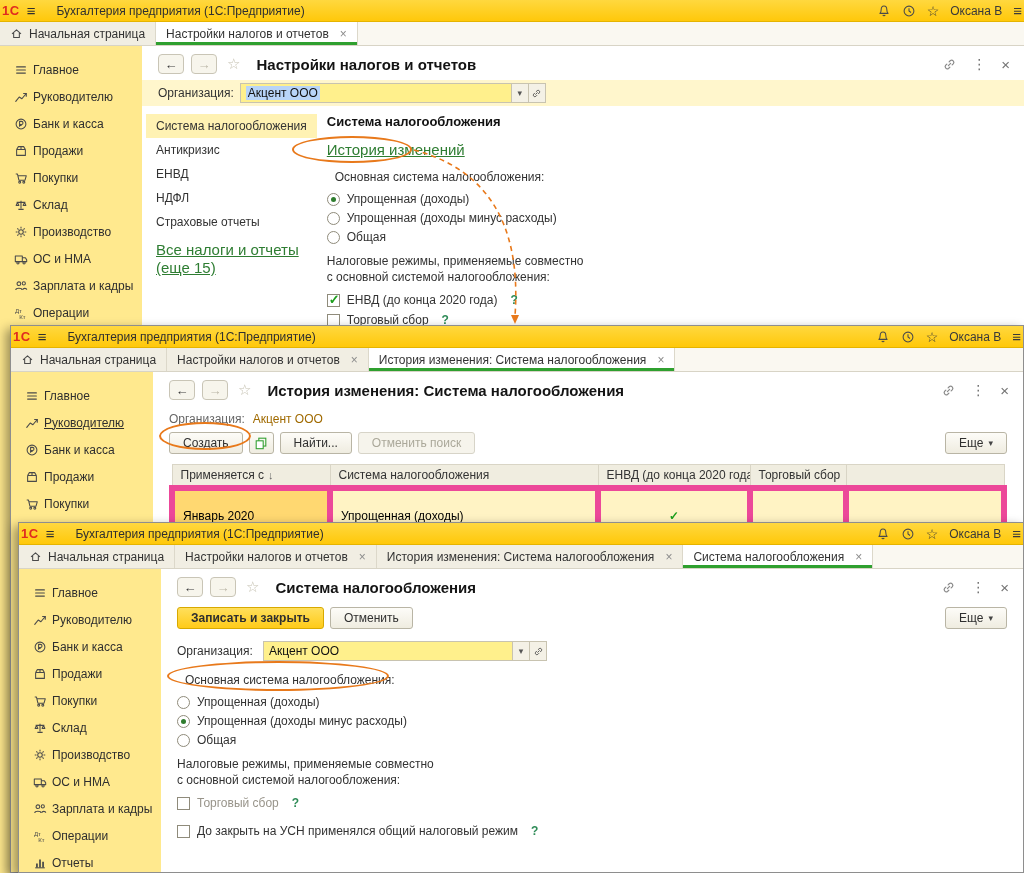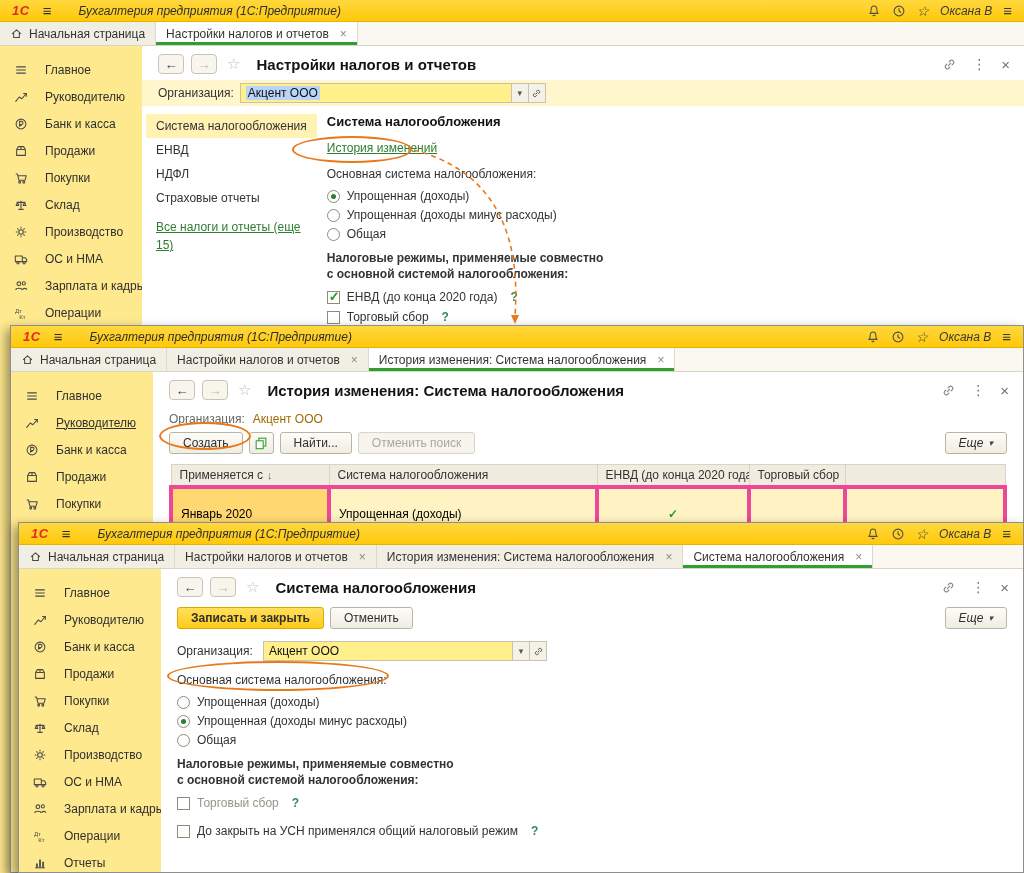--- a/index.html
+++ b/index.html
@@ -7,41 +7,41 @@
 body { font-family:"Liberation Sans", sans-serif; }
 #stage { position:relative; width:1024px; height:873px; overflow:hidden; background:#fff; }
 
 .window { position:absolute; display:flex; flex-direction:column; background:#fff;
   border:1px solid #8e8e8e; box-shadow:-4px 4px 10px rgba(0,0,0,.4); overflow:hidden; }
 .w1 { left:0; top:0; width:1024px; height:873px; z-index:1; border:none; box-shadow:none; }
 .w2 { left:10px; top:325px; width:1014px; height:548px; z-index:2; }
 .w3 { left:18px; top:522px; width:1006px; height:351px; z-index:3; }
 
 .titlebar { flex:0 0 22px; background:linear-gradient(#ffd83f,#ffc80a); border-bottom:1px solid #e5b400;
-  display:flex; align-items:center; gap:13px; padding:0 12px; font-size:12px; color:#2f2f2f;font-style:italic; }
+  display:flex; align-items:center; gap:7px; padding:0 2px; font-size:12px; color:#2f2f2f; }
 .logo { color:#e02b20; font-weight:bold; font-size:13px; letter-spacing:.5px; }
 .tb-menu { font-size:15px; line-height:1; cursor:pointer; }
 .tb-title { margin-left:14px; white-space:nowrap; }
 .tb-right { margin-left:auto; display:flex; align-items:center; gap:11px; color:#3a3a3a; }
 .tb-right .icn { width:14px; height:14px; }
 .tb-star { font-size:14px; }
 .tb-user { font-size:12px; }
 
 .icn { display:block; color:#4a4a4a; }
 
 .tabbar { flex:0 0 24px; background:#faf8f1; border-bottom:1px solid #d8d4c6; display:flex; align-items:stretch; }
 .tab { display:flex; align-items:center; gap:6px; padding:0 10px; font-size:12px; color:#333;
   background:#f1eee3; border-right:1px solid #dcd8ca; cursor:pointer; white-space:nowrap; }
 .tab .icn { width:13px; height:13px; }
 .tab.active { background:#ffffff; box-shadow:inset 0 -3px 0 #2fa02f; }
 .tab .x { color:#8c8c8c; margin-left:5px; font-size:12px; }
 
 .wbody { flex:1; display:flex; min-height:0; }
 .sidebar { flex:0 0 142px; background:#ffe98e; padding-top:10px; overflow:hidden; }
-.sbitem { height:27px; display:flex; align-items:center; gap:17px; padding:0 4px 0 14px;
+.sbitem { height:27px; display:flex; align-items:center; gap:5px; padding:0 4px 0 14px;
   font-size:12px; color:#2f2f2f; cursor:pointer; white-space:nowrap; }
 .sbitem .icn { width:14px; height:14px; flex:0 0 14px; }
 .sbitem.u .lbl { text-decoration:underline; }
 
 .content { flex:1; min-width:0; display:flex; flex-direction:column; background:#fff; }
 
 .phead { display:flex; align-items:center; gap:7px; padding:8px 14px 6px 16px; flex:0 0 34px; }
 .navbtn { width:26px; height:20px; border:1px solid #c9c5b6; border-radius:4px; background:#f7f5ec;
   display:flex; align-items:center; justify-content:center; font-size:13px; color:#3a3a3a; cursor:pointer; }
 .navbtn.dis { color:#bcb8a9; cursor:default; }
@@ -60,57 +60,57 @@
 .txtsel { background:#b8d4f8; padding:0 2px; }
 .cbtn { width:17px; height:20px; border:1px solid #c8c3b0; border-left:none; background:#f4f1e6;
   display:flex; align-items:center; justify-content:center; font-size:9px; color:#555; cursor:pointer; }
 .cbtn .icn { width:11px; height:11px; }
 
 .split { flex:1; display:flex; min-height:0; padding-left:4px; }
 .seclist { flex:0 0 152px; padding-top:8px; }
 .secitem { padding:5px 10px; font-size:12px; color:#333; cursor:pointer; white-space:nowrap; }
 .secitem.sel { background:#fff2b3; }
 .seclink { padding:7px 10px; }
-.green-link { color:#2e7d32; text-decoration:underline; font-size:12px; cursor:pointer; }
+.green-link { color:#2e7d32; text-decoration:underline; font-size:15px; cursor:pointer; }
 
 .main { flex:1; padding:8px 0 0 10px; font-size:12px; color:#333; }
 .main h2 { font-size:13px; color:#111; margin-bottom:12px; }
-.flabel { margin:12px 0 8px; }
+.flabel { margin:12px 8px 8px; }
 .rrow { display:flex; align-items:center; gap:7px; margin-bottom:5px; }
 .radio { width:13px; height:13px; border:1px solid #8f8b7b; border-radius:50%; background:#fff;
   position:relative; flex:0 0 13px; cursor:pointer; }
 .radio.sel::after { content:""; position:absolute; left:3px; top:3px; width:5px; height:5px;
   border-radius:50%; background:#2f7d2f; }
-.note { line-height:1.3; margin:10px 0 8px;font-weight:bold; }
+.note { line-height:1.3; margin:10px 0 8px; }
 .crow { display:flex; align-items:center; gap:7px; margin-bottom:6px; }
 .checkbox { width:13px; height:13px; border:1px solid #8f8b7b; background:#fff; position:relative;
   flex:0 0 13px; cursor:pointer; }
 .checkbox.on::after { content:"\2713"; position:absolute; left:1px; top:-3px; font-size:13px;
   font-weight:bold; color:#1c9e1c; }
 .help { color:#2e8b57; font-weight:bold; margin-left:6px; cursor:pointer; }
 .gray { color:#98948a; }
 
 .orgline { padding:6px 16px 2px; font-size:12px; display:flex; gap:8px; color:#666; flex:0 0 22px; }
 .orgline .val { color:#a06a00; }
 
 .toolbar, .cmdbar { display:flex; align-items:flex-end; gap:6px; padding:4px 16px 6px; }
 .btn { height:22px; padding:0 13px; border:1px solid #b9b5a5; border-radius:3px;
   background:linear-gradient(#fdfcf8,#efece0); font-size:12px; color:#2f2f2f;
   display:flex; align-items:center; gap:5px; cursor:pointer; white-space:nowrap; }
 .btn.dis { color:#aba89a; border-color:#d7d4c8; background:#f6f4ec; cursor:default; }
 .btn.iconb { width:25px; padding:0; justify-content:center; color:#2e9e2e; }
 .btn.iconb .icn { width:14px; height:14px; color:#2e9e2e; }
-.btn.more { margin-left:auto;font-style:italic; }
+.btn.more { margin-left:auto; }
 .btn.primary { background:linear-gradient(#ffdf5c,#ffcb19); border-color:#d8a900; font-weight:bold; }
 .caret { font-size:9px; color:#444; }
 
 .grid { margin:4px 16px 0; border-collapse:collapse; width:calc(100% - 32px); font-size:12px; table-layout:fixed; }
 .grid th { background:#f0ede0; border:1px solid #d9d5c6; font-weight:normal; text-align:left;
   padding:3px 8px; height:21px; color:#333; white-space:nowrap; overflow:hidden; }
-.grid td { border:4px solid #ec4899; padding:18px 8px; height:21px; white-space:nowrap; overflow:hidden; }
+.grid td { border:6px solid #ec4899; padding:18px 8px; height:21px; white-space:nowrap; overflow:hidden; }
 .selrow td { background:#fff3c4; cursor:pointer; }
 td.c1 { background:#ffd871; }
 .tdcheck { text-align:center; color:#1c9e1c; font-weight:bold; }
 .sort { color:#666; margin-left:4px; font-size:11px; }
 
 .form { padding:6px 16px; font-size:12px; color:#333; }
 .frow { display:flex; align-items:center; margin-bottom:8px; }
 .flbl { flex:0 0 86px; }
 
 .ellipse { position:absolute; border:2px solid #e8791b; border-radius:50%; z-index:20; pointer-events:none; }
@@ -312,20 +312,21 @@
             <span class="cbtn">
                 <svg class="icn">
                   <use href="#i-link"></use>
                 </svg>
               </span>
           </span>
         </div>
         <div class="split">
           <div class="seclist">
             <div class="secitem sel">Система налогообложения</div>
+            <div class="secitem">Антикризис</div>
             <div class="secitem">ЕНВД</div>
             <div class="secitem">НДФЛ</div>
             <div class="secitem">Страховые отчеты</div>
             <div class="seclink"><span class="green-link">Все налоги и отчеты (еще 15)</span></div>
           </div>
           <div class="main">
             <h2>Система налогообложения</h2>
             <div><span class="green-link">История изменений</span></div>
             <div class="flabel">Основная система налогообложения:</div>
             <div class="rrow">

